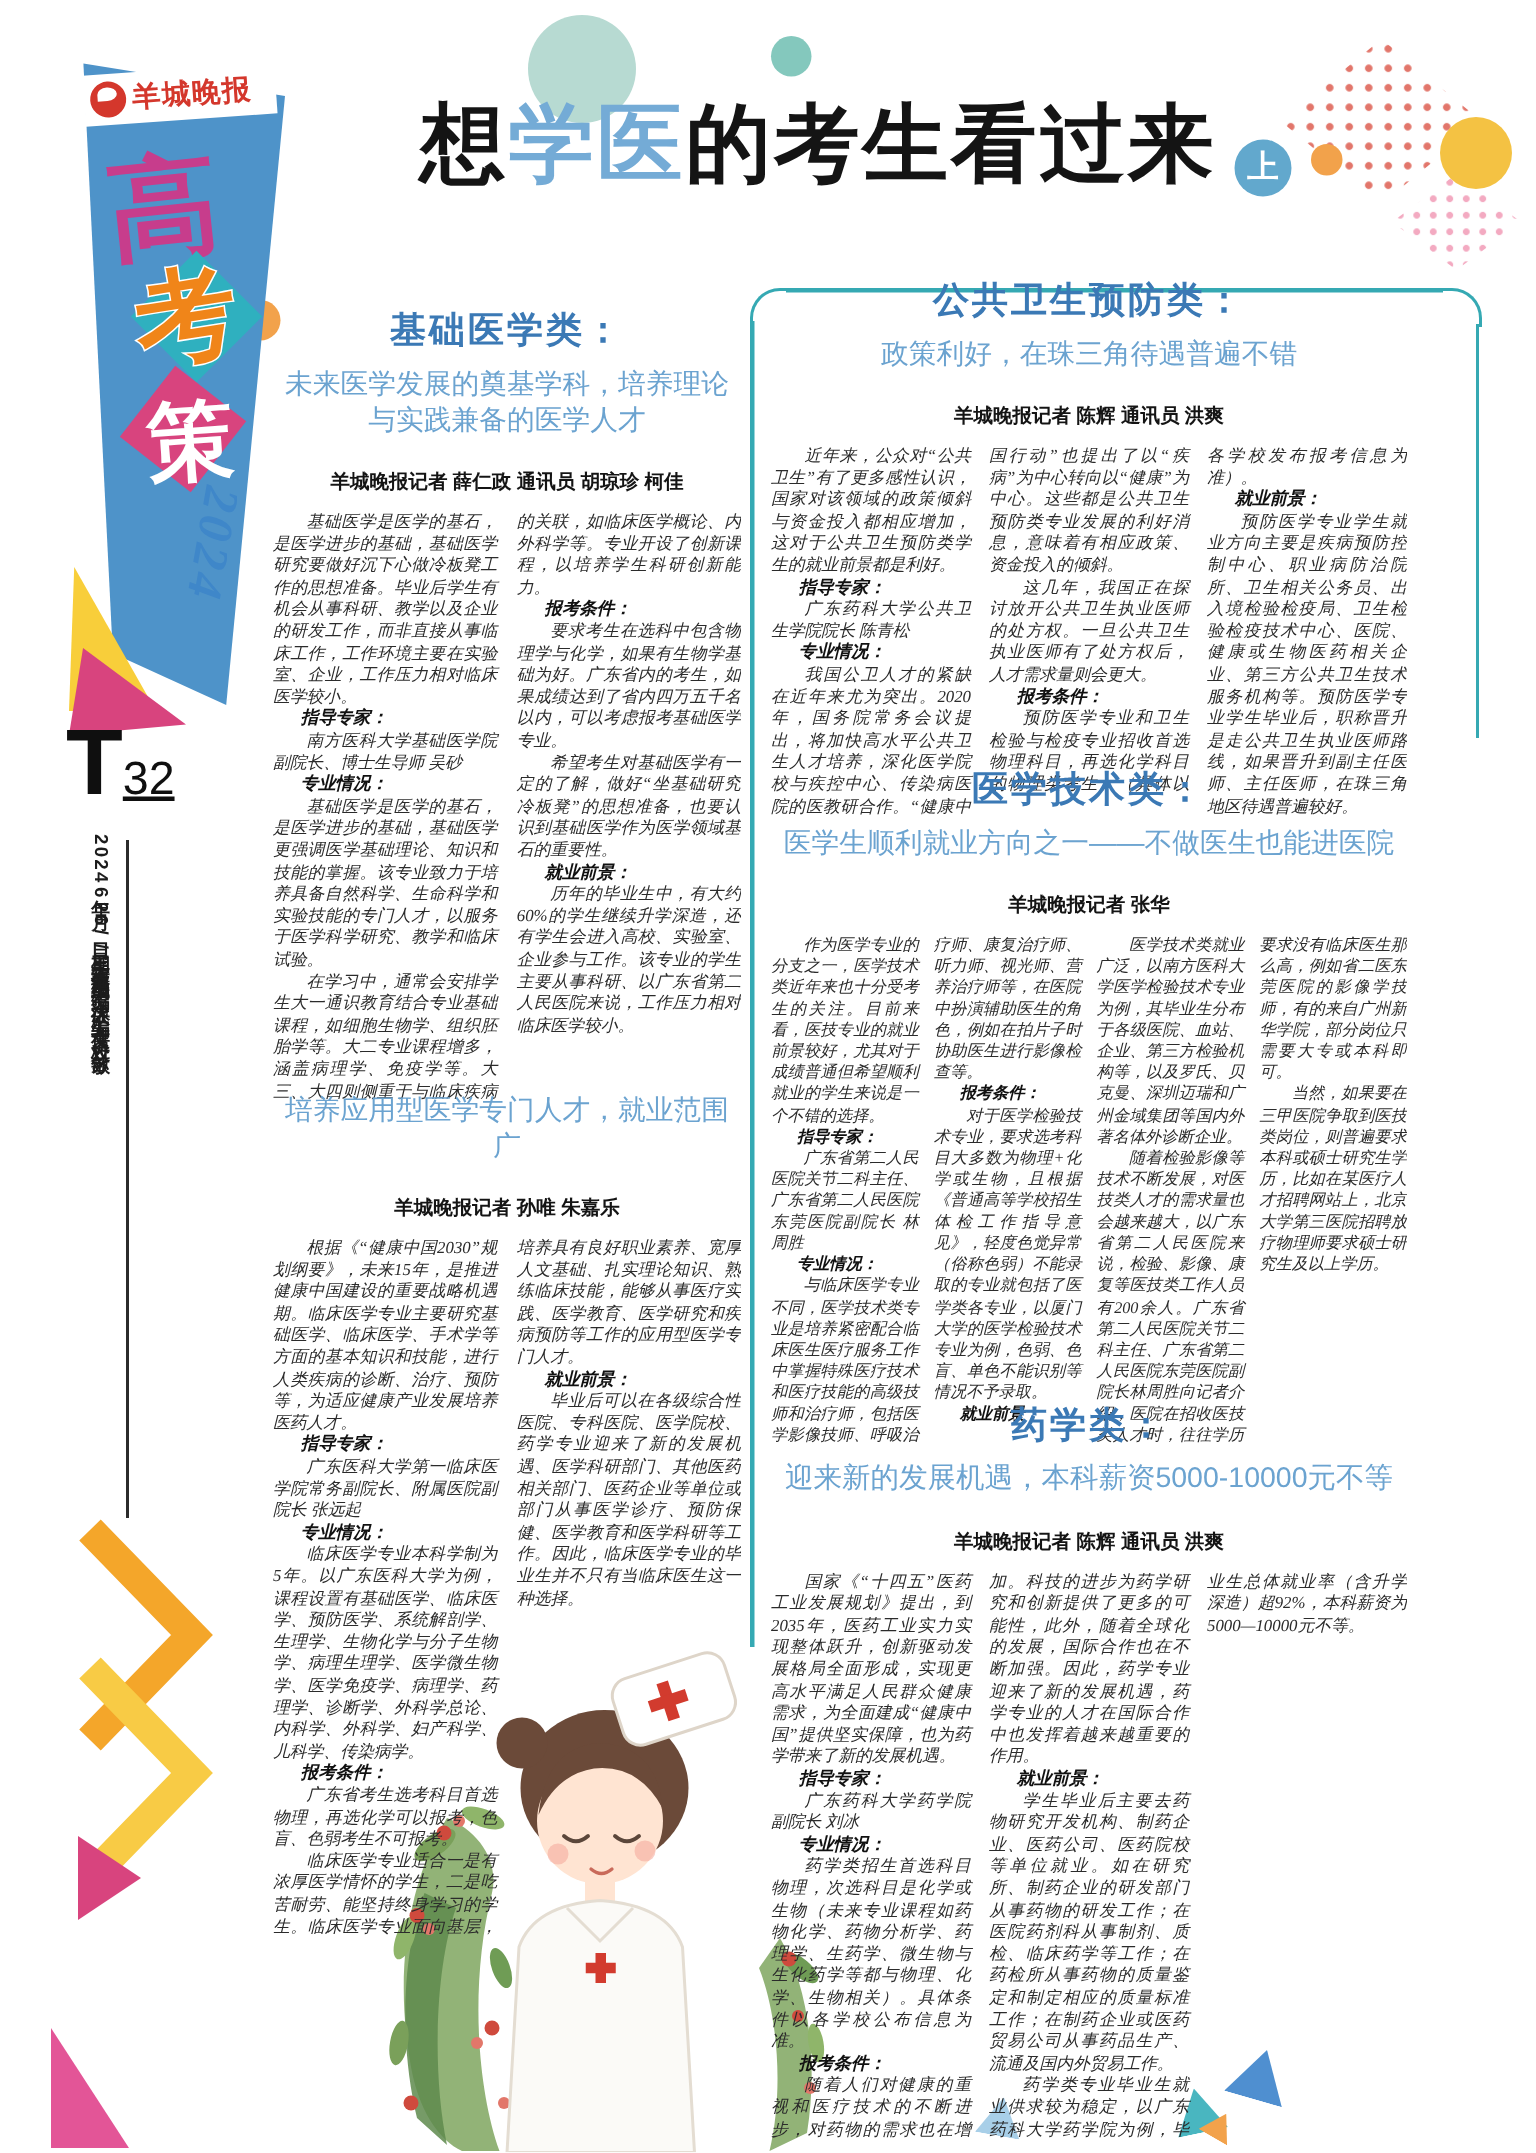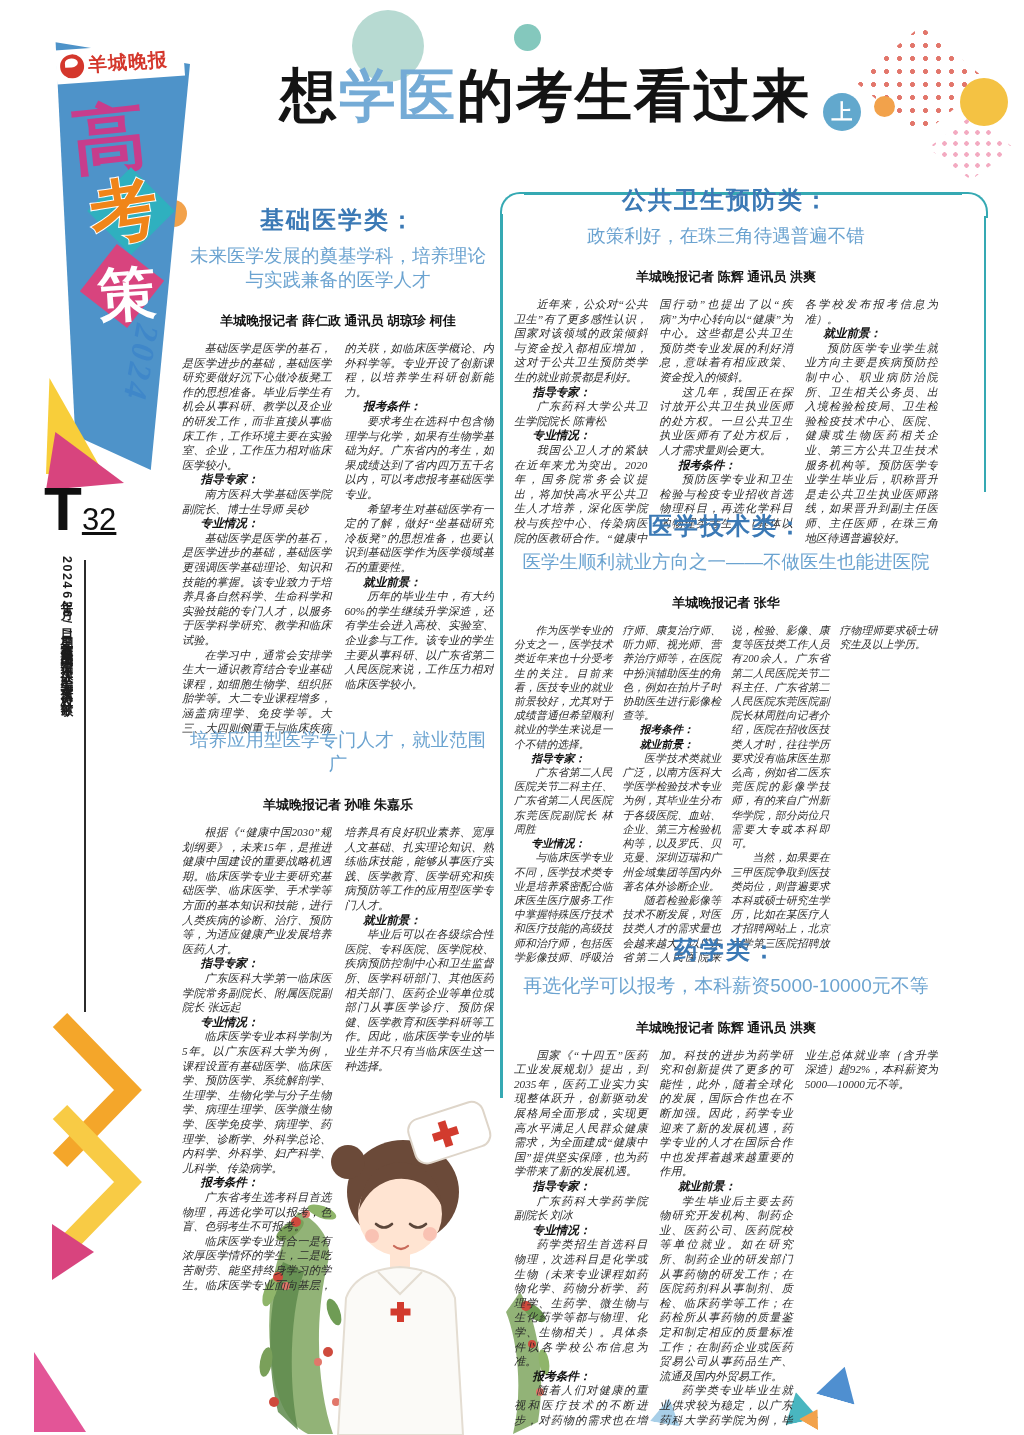--- a/index.html
+++ b/index.html
@@ -234,21 +234,21 @@
 
     <p class="blk blk-p">根据《“健康中国2030”规划纲要》，未来15年，是推进健康中国建设的重要战略机遇期。临床医学专业主要研究基础医学、临床医学、手术学等方面的基本知识和技能，进行人类疾病的诊断、治疗、预防等，为适应健康产业发展培养医药人才。</p>
         <p class="blk blk-h">指导专家：</p>
         <p class="blk blk-p">广东医科大学第一临床医学院常务副院长、附属医院副院长 张远起</p>
         <p class="blk blk-h">专业情况：</p>
         <p class="blk blk-p">临床医学专业本科学制为5年。以广东医科大学为例，课程设置有基础医学、临床医学、预防医学、系统解剖学、生理学、生物化学与分子生物学、病理生理学、医学微生物学、医学免疫学、病理学、药理学、诊断学、外科学总论、内科学、外科学、妇产科学、儿科学、传染病学。</p>
         <p class="blk blk-h">报考条件：</p>
         <p class="blk blk-p">广东省考生选考科目首选物理，再选化学可以报考，色盲、色弱考生不可报考。</p>
         <p class="blk blk-p">临床医学专业适合一是有浓厚医学情怀的学生，二是吃苦耐劳、能坚持终身学习的学生。临床医学专业面向基层，培养具有良好职业素养、宽厚人文基础、扎实理论知识、熟练临床技能，能够从事医疗实践、医学教育、医学研究和疾病预防等工作的应用型医学专门人才。</p>
         <p class="blk blk-h">就业前景：</p>
-        <p class="blk blk-p">毕业后可以在各级综合性医院、专科医院、医学院校、疾病预防控制中心和卫生监督所、医学科研部门、其他医药相关部门、医药企业等单位或部门从事医学诊疗、预防保健、医学教育和医学科研等工作。因此，临床医学专业的毕业生并不只有当临床医生这一种选择。</p>
+        <p class="blk blk-p">毕业后可以在各级综合性医院、专科医院、医学院校、药学专业迎来了新的发展机遇、医学科研部门、其他医药相关部门、医药企业等单位或部门从事医学诊疗、预防保健、医学教育和医学科研等工作。因此，临床医学专业的毕业生并不只有当临床医生这一种选择。</p>
       </div>
   </section>
 
   <section class="abs sec sec2">
     <h2>公共卫生预防类：</h2>
     <div class="sub">政策利好，在珠三角待遇普遍不错</div>
     <div class="byline">羊城晚报记者 陈辉 通讯员 洪爽</div>
     <div class="cols cols3">
 
     <p class="blk blk-p">近年来，公众对“公共卫生”有了更多感性认识，国家对该领域的政策倾斜与资金投入都相应增加，这对于公共卫生预防类学生的就业前景都是利好。</p>
@@ -269,30 +269,31 @@
     <div class="sub">医学生顺利就业方向之一——不做医生也能进医院</div>
     <div class="byline">羊城晚报记者 张华</div>
     <div class="cols cols4">
 
     <p class="blk blk-p">作为医学专业的分支之一，医学技术类近年来也十分受考生的关注。目前来看，医技专业的就业前景较好，尤其对于成绩普通但希望顺利就业的学生来说是一个不错的选择。</p>
         <p class="blk blk-h">指导专家：</p>
         <p class="blk blk-p">广东省第二人民医院关节二科主任、广东省第二人民医院东莞医院副院长 林周胜</p>
         <p class="blk blk-h">专业情况：</p>
         <p class="blk blk-p">与临床医学专业不同，医学技术类专业是培养紧密配合临床医生医疗服务工作中掌握特殊医疗技术和医疗技能的高级技师和治疗师，包括医学影像技师、呼吸治疗师、康复治疗师、听力师、视光师、营养治疗师等，在医院中扮演辅助医生的角色，例如在拍片子时协助医生进行影像检查等。</p>
         <p class="blk blk-h">报考条件：</p>
+        <p class="blk blk-p">对于医学检验技术专业，要求选考科目大多数为物理+化学或生物，且根据《普通高等学校招生体检工作指导意见》，轻度色觉异常（俗称色弱）不能录取的专业就包括了医学类各专业，以厦门大学的医学检验技术专业为例，色弱、色盲、单色不能识别等情况不予录取。</p>
         <p class="blk blk-h">就业前景：</p>
         <p class="blk blk-p">医学技术类就业广泛，以南方医科大学医学检验技术专业为例，其毕业生分布于各级医院、血站、企业、第三方检验机构等，以及罗氏、贝克曼、深圳迈瑞和广州金域集团等国内外著名体外诊断企业。</p>
         <p class="blk blk-p">随着检验影像等技术不断发展，对医技类人才的需求量也会越来越大，以广东省第二人民医院来说，检验、影像、康复等医技类工作人员有200余人。广东省第二人民医院关节二科主任、广东省第二人民医院东莞医院副院长林周胜向记者介绍，医院在招收医技类人才时，往往学历要求没有临床医生那么高，例如省二医东莞医院的影像学技师，有的来自广州新华学院，部分岗位只需要大专或本科即可。</p>
         <p class="blk blk-p">当然，如果要在三甲医院争取到医技类岗位，则普遍要求本科或硕士研究生学历，比如在某医疗人才招聘网站上，北京大学第三医院招聘放疗物理师要求硕士研究生及以上学历。</p>
       </div>
   </section>
 
   <section class="abs sec sec5">
     <h2>药学类：</h2>
-    <div class="sub">再选化学可以报考，本科薪资5000-10000元不等</div>
+    <div class="sub">迎来新的发展机遇，本科薪资5000-10000元不等</div>
     <div class="byline">羊城晚报记者 陈辉 通讯员 洪爽</div>
     <div class="cols cols3">
 
     <p class="blk blk-p">国家《“十四五”医药工业发展规划》提出，到2035年，医药工业实力实现整体跃升，创新驱动发展格局全面形成，实现更高水平满足人民群众健康需求，为全面建成“健康中国”提供坚实保障，也为药学带来了新的发展机遇。</p>
         <p class="blk blk-h">指导专家：</p>
         <p class="blk blk-p">广东药科大学药学院副院长 刘冰</p>
         <p class="blk blk-h">专业情况：</p>
         <p class="blk blk-p">药学类招生首选科目物理，次选科目是化学或生物（未来专业课程如药物化学、药物分析学、药理学、生药学、微生物与生化药学等都与物理、化学、生物相关）。具体条件以各学校公布信息为准。</p>
         <p class="blk blk-h">报考条件：</p>
         <p class="blk blk-p">随着人们对健康的重视和医疗技术的不断进步，对药物的需求也在增加。科技的进步为药学研究和创新提供了更多的可能性，此外，随着全球化的发展，国际合作也在不断加强。因此，药学专业迎来了新的发展机遇，药学专业的人才在国际合作中也发挥着越来越重要的作用。</p>

